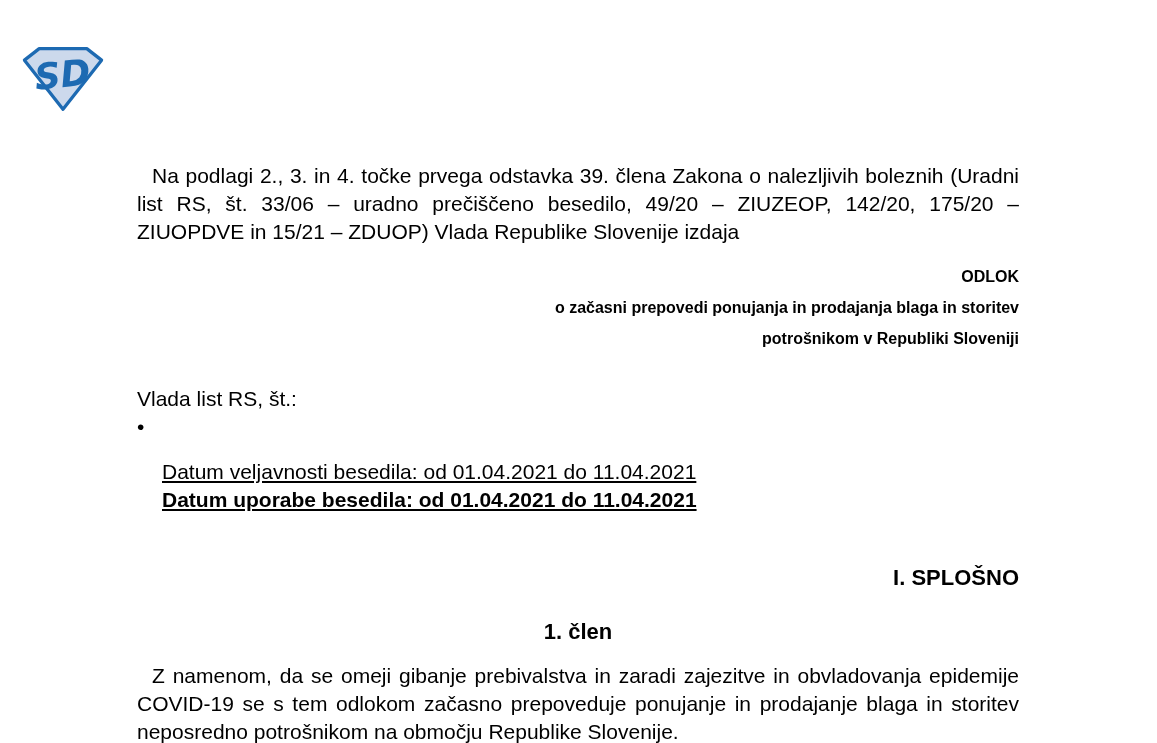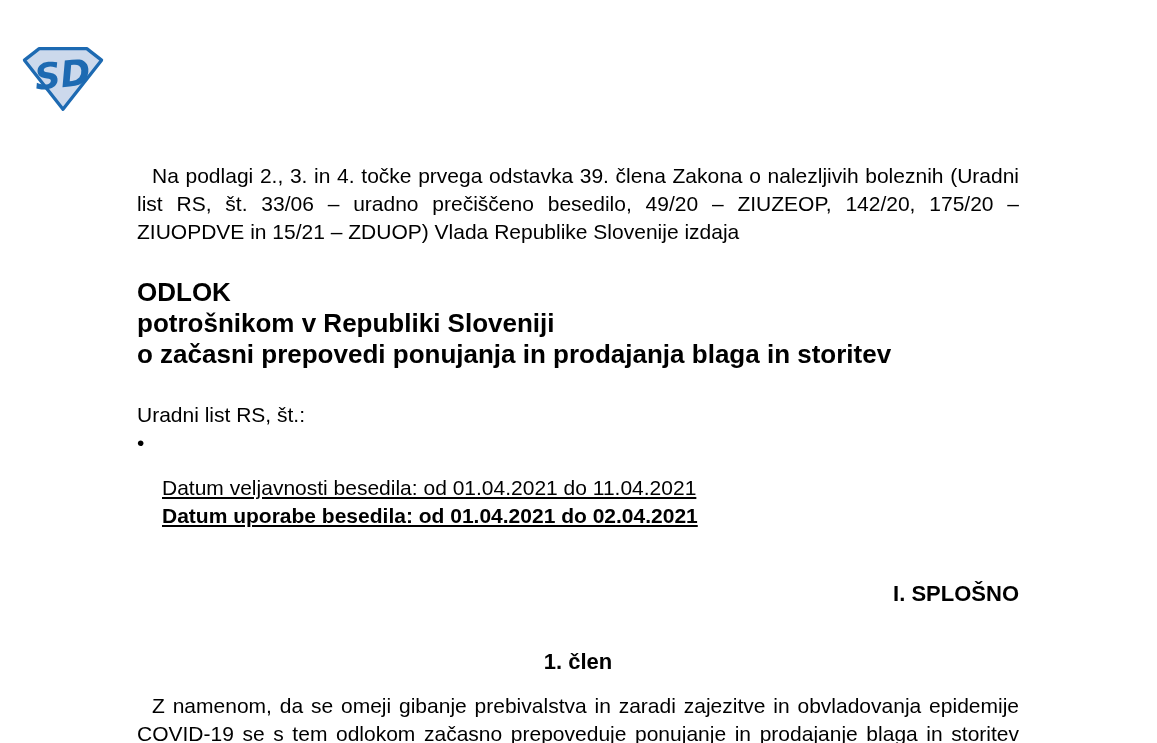--- a/index.html
+++ b/index.html
@@ -31,24 +31,24 @@
     top: 162px;
     width: 882px;
     font-size: 21px;
     line-height: 28px;
   }
   .para {
     text-align: justify;
     text-indent: 15px;
   }
   .title-block {
-    margin-top: 31px;
-    text-align: left;
+    margin-top: 15px;
+    text-align: right;
     font-weight: bold;
-    font-size: 26px;
+    font-size: 16px;
     line-height: 31px;
   }
   .gazette-label {
     margin-top: 31px;
   }
   .gazette-item {
     display: flex;
     align-items: baseline;
   }
   .bullet {
@@ -60,21 +60,21 @@
   }
   .validity-line { text-decoration: underline; margin-left: 25px; }
   .validity-line.bold { font-weight: bold; }
   .section-heading {
     margin-top: 50px;
     text-align: right;
     font-weight: bold;
     font-size: 22px;
   }
   .article-heading {
-    margin-top: 40px;
+    margin-top: 26px;
     text-align: center;
     font-weight: bold;
     font-size: 22px;
   }
   .article-para {
     margin-top: 16px;
     text-align: justify;
     text-indent: 15px;
   }
 </style>
@@ -89,33 +89,33 @@
       <text x="50" y="50" text-anchor="middle" font-family="DejaVu Sans, sans-serif" font-size="44" font-style="italic" font-weight="bold" fill="#1d6ab2" transform="rotate(-6 50 40)">SD</text>
     </svg>
   </div>
 
   <div class="content">
 
     <p class="para">Na podlagi 2., 3. in 4. točke prvega odstavka 39. člena Zakona o nalezljivih boleznih (Uradni list RS, št. 33/06 – uradno prečiščeno besedilo, 49/20 – ZIUZEOP, 142/20, 175/20 – ZIUOPDVE in 15/21 – ZDUOP) Vlada Republike Slovenije izdaja</p>
 
     <div class="title-block">
       <div>ODLOK</div>
+      <div>o začasni prepovedi ponujanja in prodajanja blaga in storitev</div>
       <div>potrošnikom v Republiki Sloveniji</div>
-      <div>o začasni prepovedi ponujanja in prodajanja blaga in storitev</div>
     </div>
 
-    <div class="gazette-label">Uradni list RS, št.:</div>
+    <div class="gazette-label">Vlada list RS, št.:</div>
 
     <div class="gazette-item">
       <span class="bullet">•</span>
     </div>
 
     <div class="validity">
       <div class="validity-line">Datum veljavnosti besedila: od 01.04.2021 do 11.04.2021</div>
-      <div class="validity-line bold">Datum uporabe besedila: od 01.04.2021 do 02.04.2021</div>
+      <div class="validity-line bold">Datum uporabe besedila: od 01.04.2021 do 11.04.2021</div>
     </div>
 
     <div class="section-heading">I. SPLOŠNO</div>
 
     <div class="article-heading">1. člen</div>
 
     <p class="article-para">Z namenom, da se omeji gibanje prebivalstva in zaradi zajezitve in obvladovanja epidemije COVID-19 se s tem odlokom začasno prepoveduje ponujanje in prodajanje blaga in storitev neposredno potrošnikom na območju Republike Slovenije.</p>
 
   </div>
 </div>

